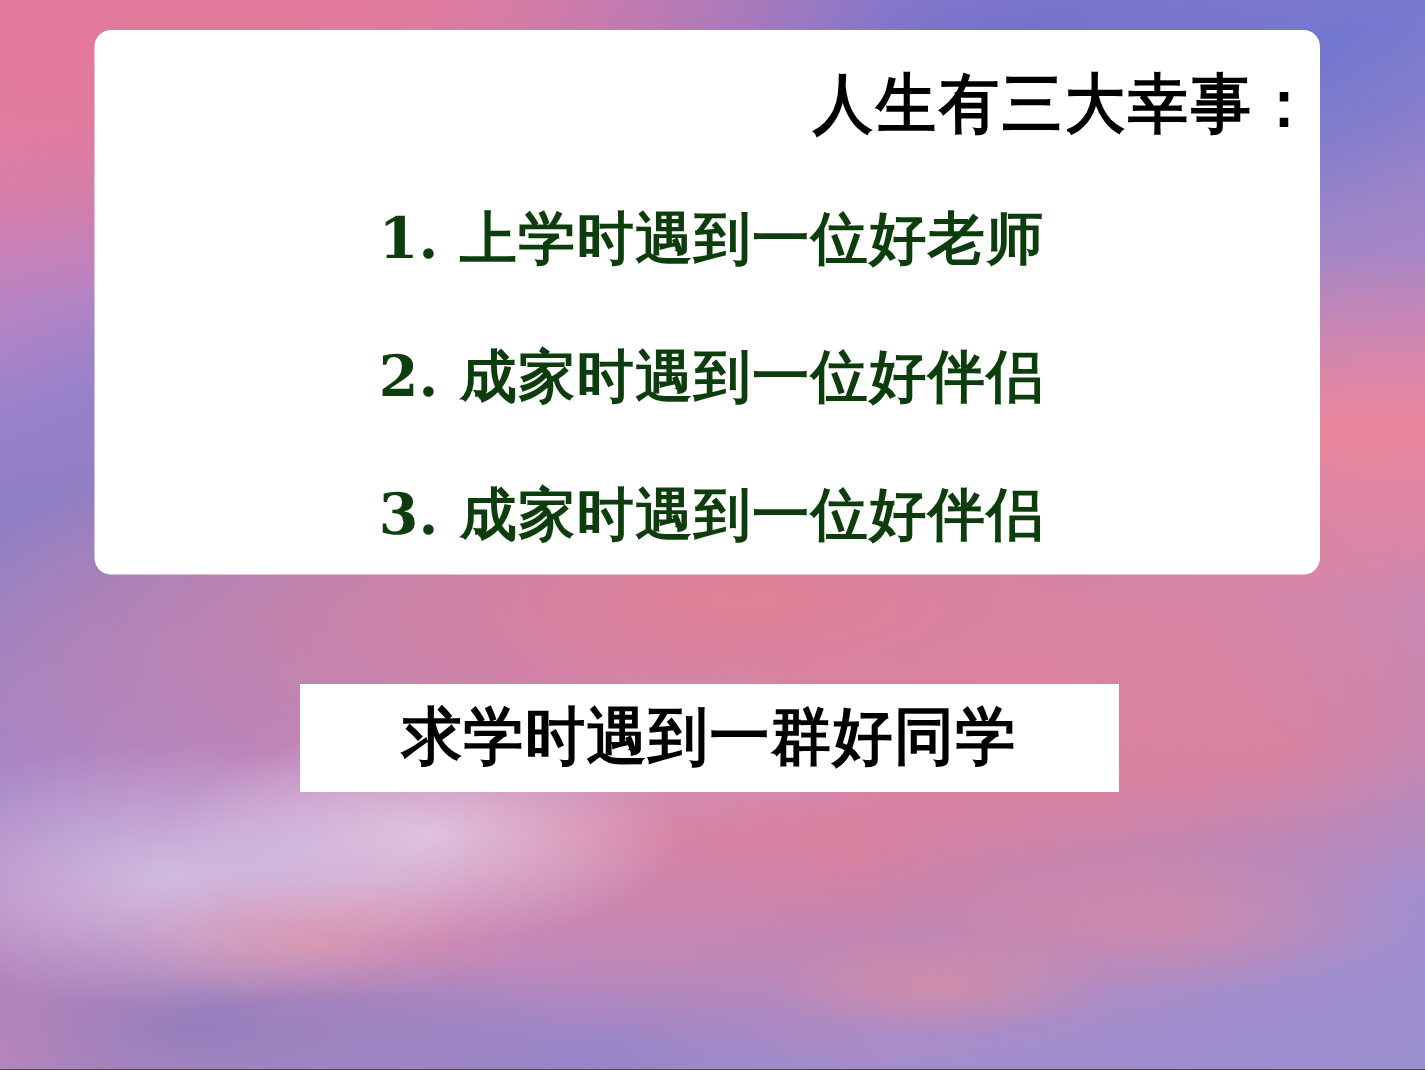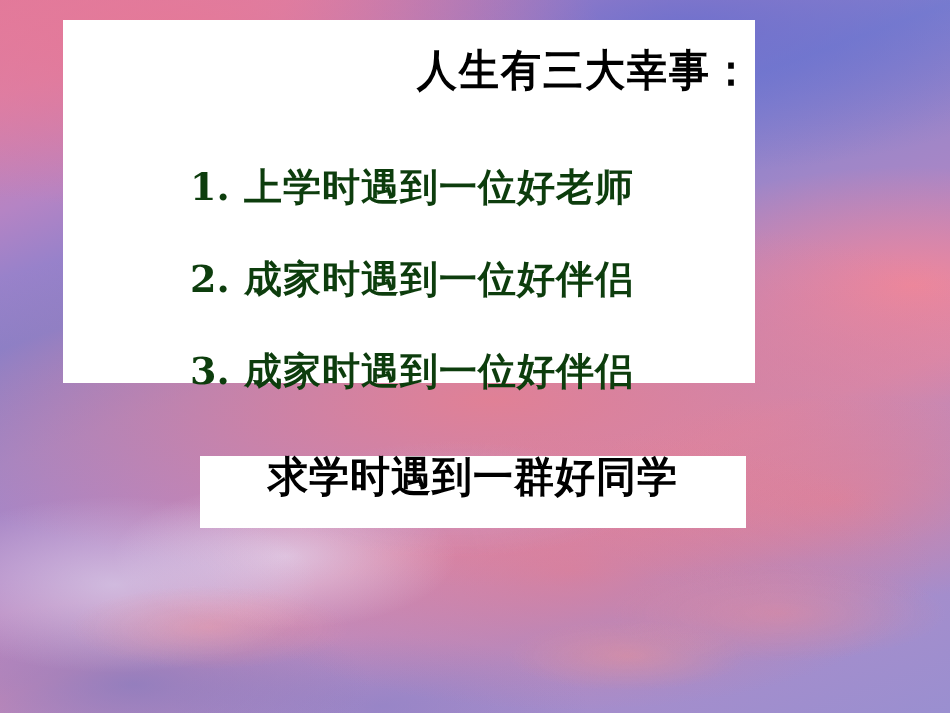--- a/index.html
+++ b/index.html
@@ -61,24 +61,25 @@
       radial-gradient(ellipse 240px 70px at 82% 86%, rgba(245,140,145,0.42) 0%, rgba(245,140,145,0) 70%),
       radial-gradient(ellipse 260px 80px at 48% 70%, rgba(190,170,225,0.45) 0%, rgba(190,170,225,0) 72%);
     opacity: 0.95;
   }
 
   
   .main-panel {
     position: absolute;
     left: 63px;
     top: 20px;
-    width: 692px;
+    width: 817px;
     height: 363px;
     background: #ffffff;
     box-sizing: border-box;
+    border-radius: 11px;
   }
 
   .panel-title {
     position: absolute;
     right: 2px;
     top: 30px;
     color: #000000;
     font-family: "DejaVu Sans", sans-serif;
     font-size: 40px;
     font-weight: bold;
@@ -100,21 +101,20 @@
     display: block;
     color: #0d3d0d;
     font-family: "DejaVu Sans", sans-serif;
     font-size: 38px;
     font-weight: bold;
     letter-spacing: 1px;
     line-height: 1;
     white-space: nowrap;
     text-align: center;
     padding-left: 6px;
-    margin-top: 28px;
   }
   .item-line.l1 { margin-bottom: 54px; }
   .item-line.l2 { margin-bottom: 54px; }
   .item-line.l3 { margin-bottom: 0; text-align: center; }
 
   .item-num {
     font-family: "DejaVu Serif", serif;
     font-size: 38px;
     font-weight: bold;
     letter-spacing: 0;
@@ -123,21 +123,21 @@
   
   .callout-box {
     position: absolute;
     left: 200px;
     top: 456px;
     width: 546px;
     height: 72px;
     background: #ffffff;
     box-sizing: border-box;
     display: flex;
-    align-items: flex-start;
+    align-items: center;
     justify-content: center;
   }
 
   .callout-text {
     color: #000000;
     font-family: "DejaVu Sans", sans-serif;
     font-size: 40px;
     font-weight: bold;
     letter-spacing: 1px;
     line-height: 1;

